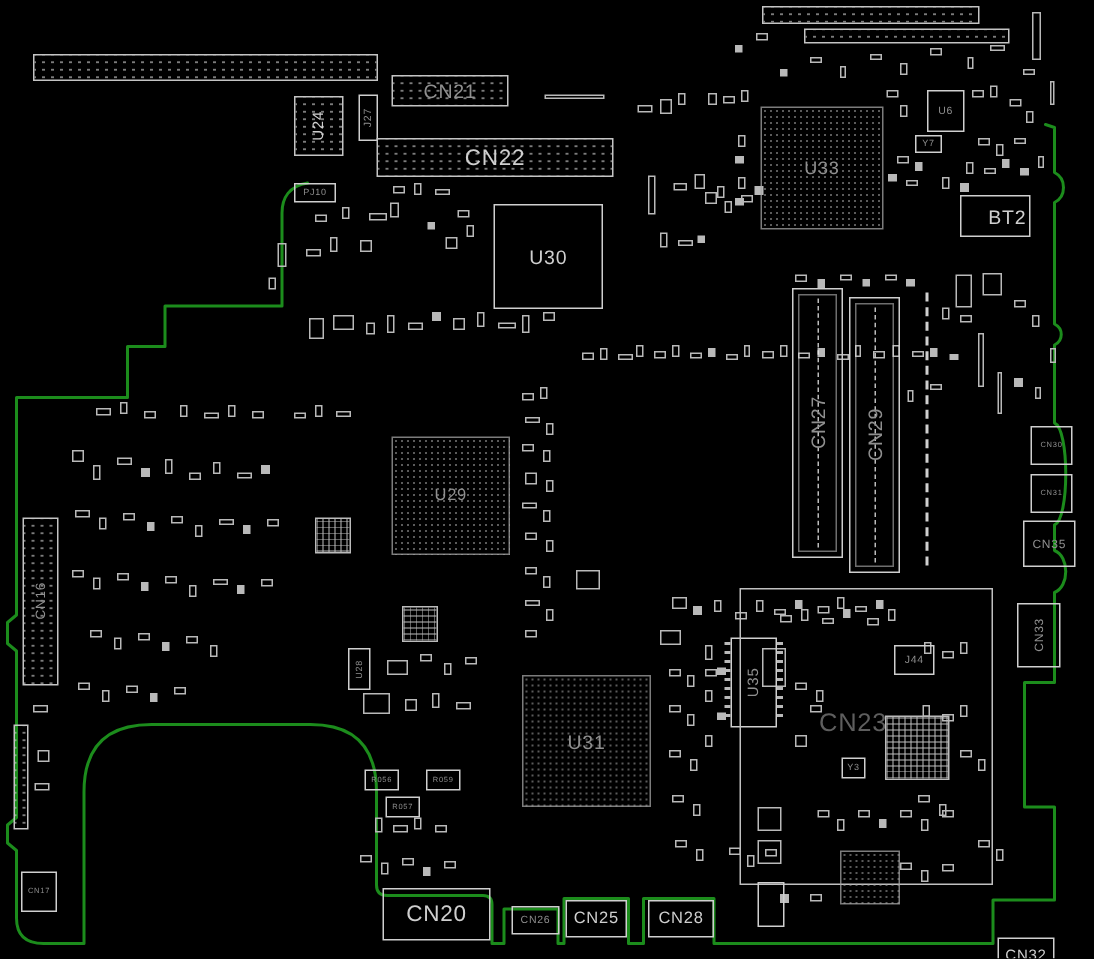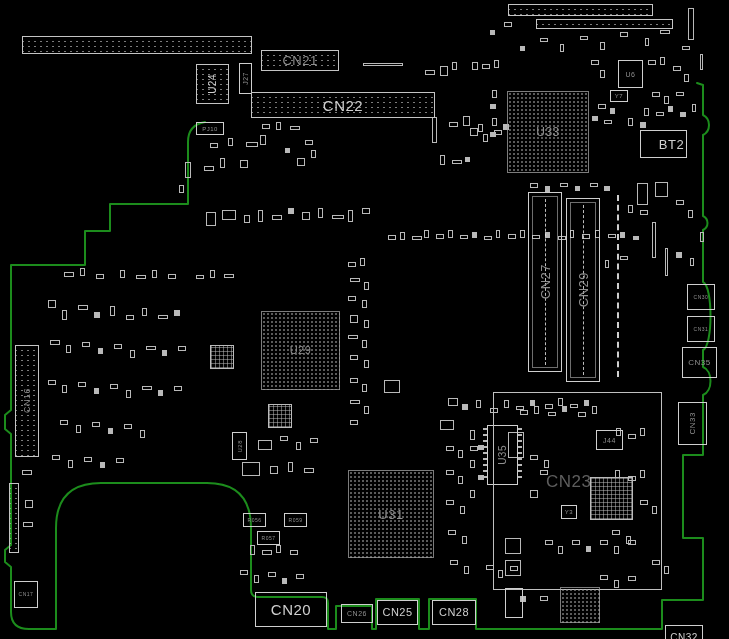--- a/index.html
+++ b/index.html
@@ -6,21 +6,21 @@
   #board{position:relative;width:729px;height:639px;background:#000;overflow:hidden;
          font-family:"Liberation Sans",sans-serif;}
   #outline-svg{position:absolute;left:0;top:0;z-index:1;pointer-events:none;}
   #parts{position:absolute;left:0;top:0;width:729px;height:639px;z-index:2;}
   .p{position:absolute;border:1px solid #b9b9b9;box-sizing:border-box;}
   .p.f{background:#b9b9b9;border:none;}
   .comp{position:absolute;box-sizing:border-box;display:flex;align-items:center;justify-content:center;}
   .box{border:1px solid #cfcfcf;}
   .bga{border:1px solid rgba(165,165,165,.75);
        background-image:radial-gradient(rgba(165,165,165,.55) .8px,transparent .9px);
-       background-size:4px 4px;margin-top:20px;}
+       background-size:4px 4px;}
   .mesh{border:1px solid #bbb;
         background-image:repeating-linear-gradient(0deg,rgba(190,190,190,.5) 0 1px,transparent 1px 4px),
                          repeating-linear-gradient(90deg,rgba(190,190,190,.5) 0 1px,transparent 1px 4px);}
   .dots{border:1px solid #c4c4c4;
         background-image:radial-gradient(rgba(190,190,190,.65) .8px,transparent .9px);
         background-size:6px 5px;background-position:3px 2px;}
   .region{border:1px solid #c0c0c0;}
   .vdash{border-left:2px dashed #cfcfcf;}
   .slot-inner{position:absolute;inset:3px;border:1px solid rgba(220,220,220,.5);}
   .slot-line{position:absolute;left:50%;top:6px;bottom:6px;border-left:1px dashed rgba(235,235,235,.8);}
@@ -334,22 +334,25 @@
       <div class="p f" style="left: 604px; top: 186px; width: 6px; height: 5px;"></div>
       <div class="comp box dots rot" style="left: 196px; top: 64px; width: 33px; height: 40px;">
         <span class="lbl bright" style="font-size: 10px;">U24</span>
       </div>
       <div class="comp box rot" style="left: 239px; top: 63px; width: 13px; height: 31px;">
         <span class="lbl dim" style="font-size: 7px;">J27</span>
       </div>
       <div class="comp box dots" style="left: 261px; top: 50px; width: 78px; height: 21px;">
         <span class="lbl dim" style="font-size: 13px;">CN21</span>
       </div>
-      <div class="comp box dots" style="left: 251px; top: 92px; width: 184px; height: 26px;">
+      <div class="comp box dots" style="left: 251px; top: 92px; width: 158px; height: 26px;">
         <span class="lbl bright" style="font-size: 15px;">CN22</span>
+      </div>
+      <div class="comp box" style="left: 329px; top: 136px; width: 73px; height: 70px;">
+        <span class="lbl bright" style="font-size: 13px;">U30</span>
       </div>
       <div class="comp box" style="left: 196px; top: 122px; width: 28px; height: 13px;">
         <span class="lbl dim" style="font-size: 6px;">PJ10</span>
       </div>
       <div class="comp bga" style="left: 507px; top: 71px; width: 82px; height: 82px;">
         <span class="lbl dim" style="font-size: 12px;">U33</span>
       </div>
       <div class="comp box" style="left: 618px; top: 60px; width: 25px; height: 28px;">
         <span class="lbl dim" style="font-size: 7px;">U6</span>
       </div>

